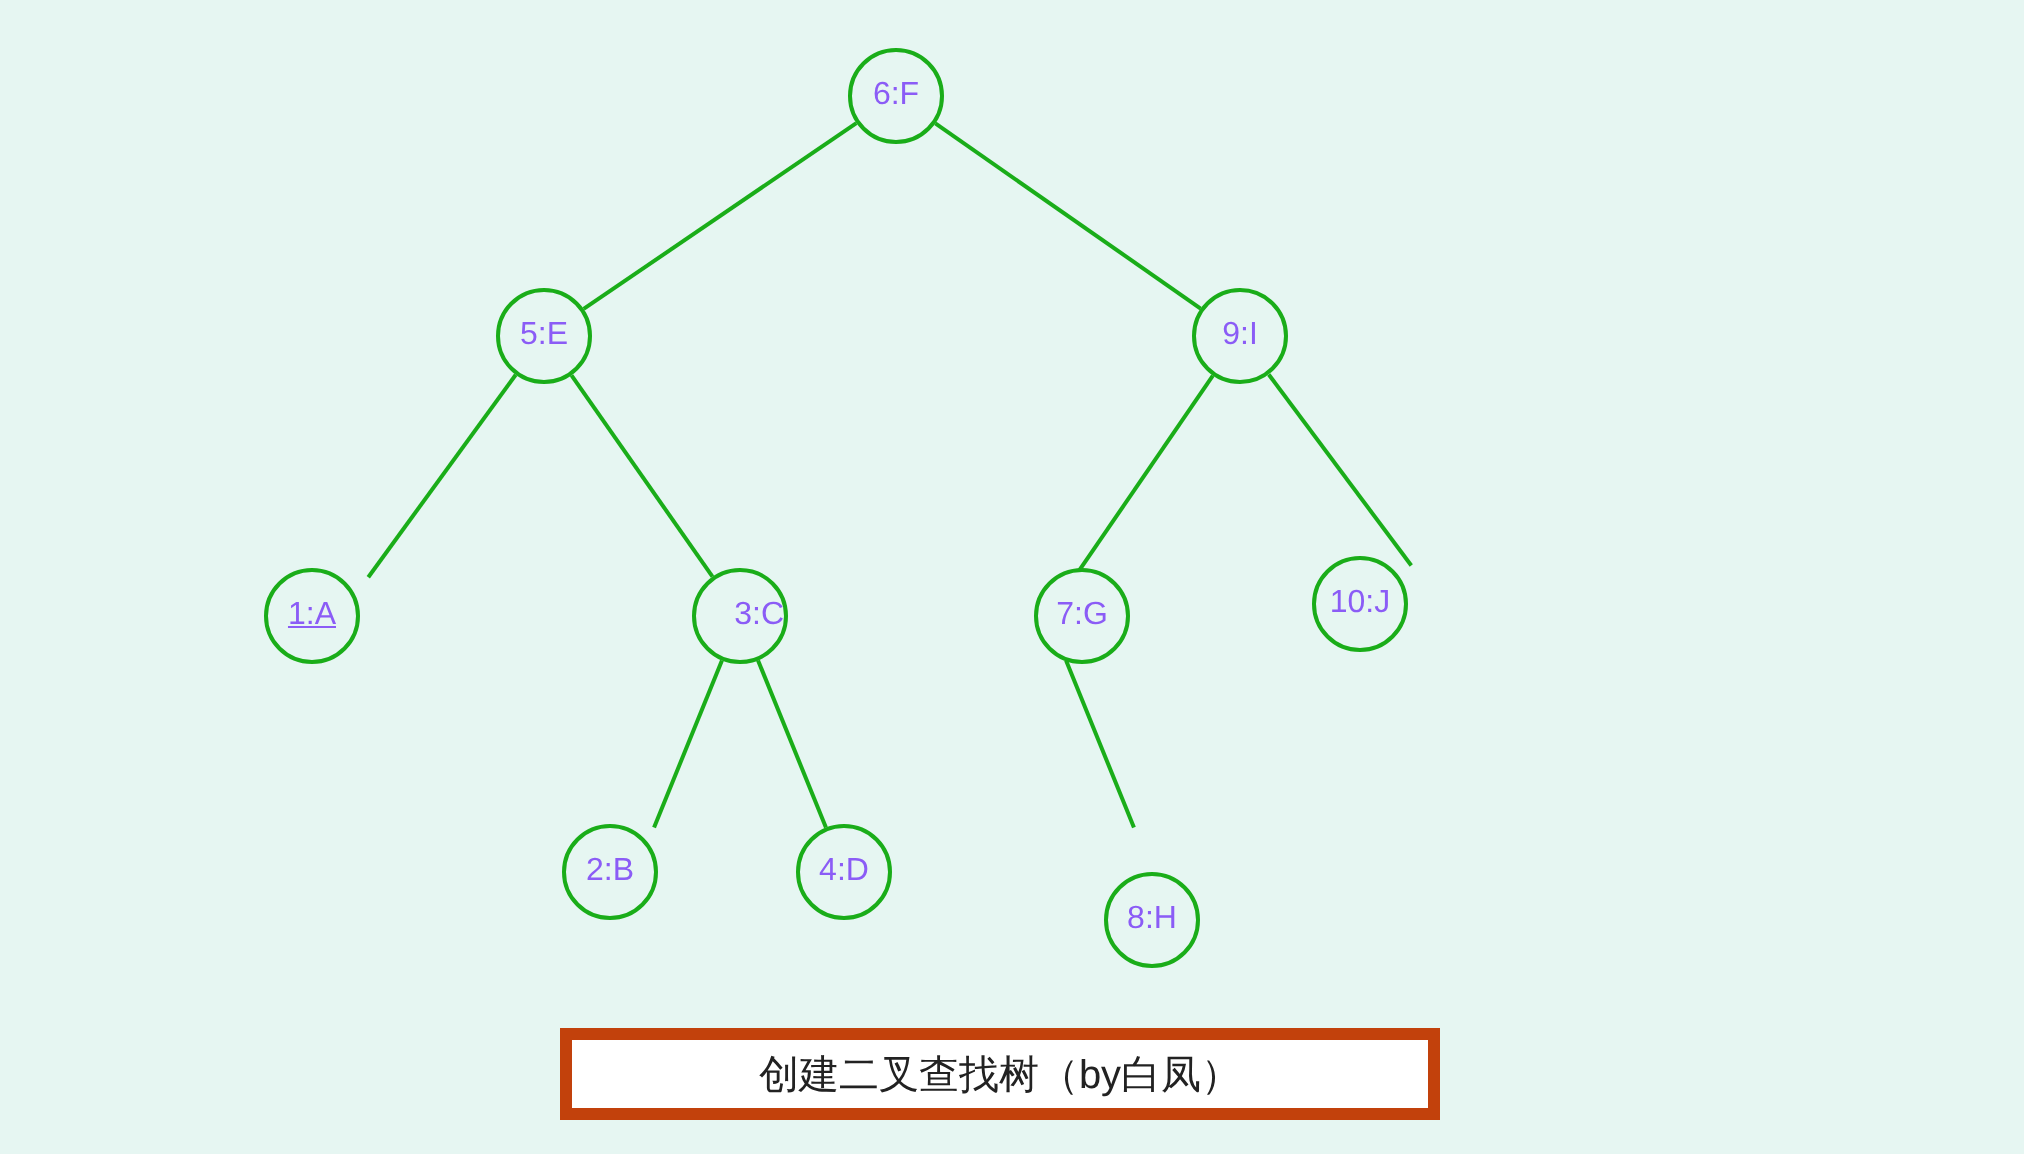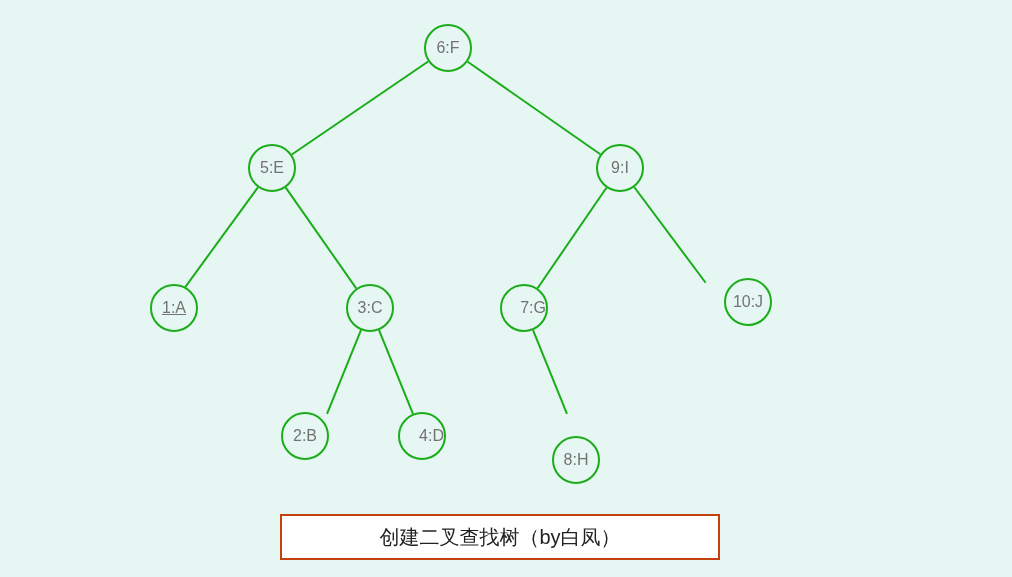--- a/index.html
+++ b/index.html
@@ -31,31 +31,31 @@
     width: 48px;
     height: 48px;
     margin-left: -24px;
     margin-top: -24px;
     border: 2px solid #1aad19;
     border-radius: 50%;
     background: #e6f6f2;
     display: flex;
     align-items: center;
     justify-content: center;
-    color: #737373;
+    color: #8b5cf6;
     font-size: 16px;
     box-sizing: border-box;
   }
   .caption-box {
     position: absolute;
     left: 280px;
     top: 514px;
     width: 440px;
     height: 46px;
-    border: 2px solid #c2410c;
+    border: 6px solid #c2410c;
     background: #ffffff;
     display: flex;
     align-items: center;
     justify-content: center;
     font-size: 20px;
     color: #222;
     box-sizing: border-box;
   }
 </style>
 </head>
@@ -75,36 +75,36 @@
     </svg>
 <div class="node" style="left: 448px; top: 48px;">
       <span>6:F</span>
     </div>
     <div class="node" style="left: 272px; top: 168px; text-align: right;">
       <span>5:E</span>
     </div>
     <div class="node" style="left: 620px; top: 168px; justify-content: center;">
       <span>9:I</span>
     </div>
-    <div class="node" style="left: 174px; top: 308px; text-decoration: underline;">
+    <div class="node" style="left: 156px; top: 308px; text-decoration: underline;">
       <span>1:A</span>
     </div>
-    <div class="node" style="left: 370px; top: 308px;">
+    <div class="node" style="left: 370px; top: 308px; justify-content: flex-end;">
       <span>3:C</span>
     </div>
-    <div class="node" style="left: 524px; top: 308px; justify-content: flex-end;">
+    <div class="node" style="left: 541px; top: 308px;">
       <span>7:G</span>
     </div>
-    <div class="node" style="left: 748px; top: 302px;">
+    <div class="node" style="left: 680px; top: 302px;">
       <span>10:J</span>
     </div>
     <div class="node" style="left: 305px; top: 436px;">
       <span>2:B</span>
     </div>
-    <div class="node" style="left: 422px; top: 436px; justify-content: flex-end;">
+    <div class="node" style="left: 422px; top: 436px;">
       <span>4:D</span>
     </div>
     <div class="node" style="left: 576px; top: 460px;">
       <span>8:H</span>
     </div>
   </div>
 
 <div class="caption-box">
   <span>创建二叉查找树（by白凤）</span>
 </div>

